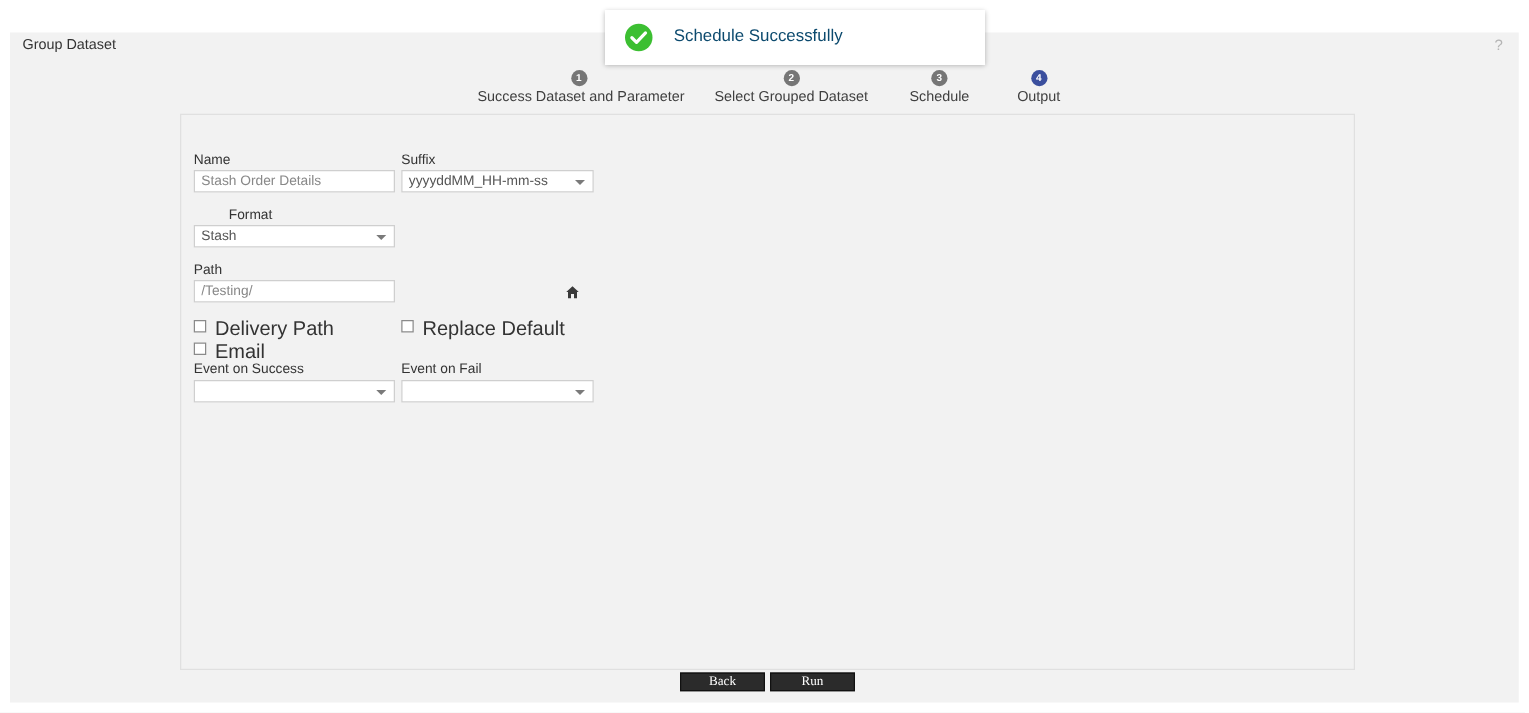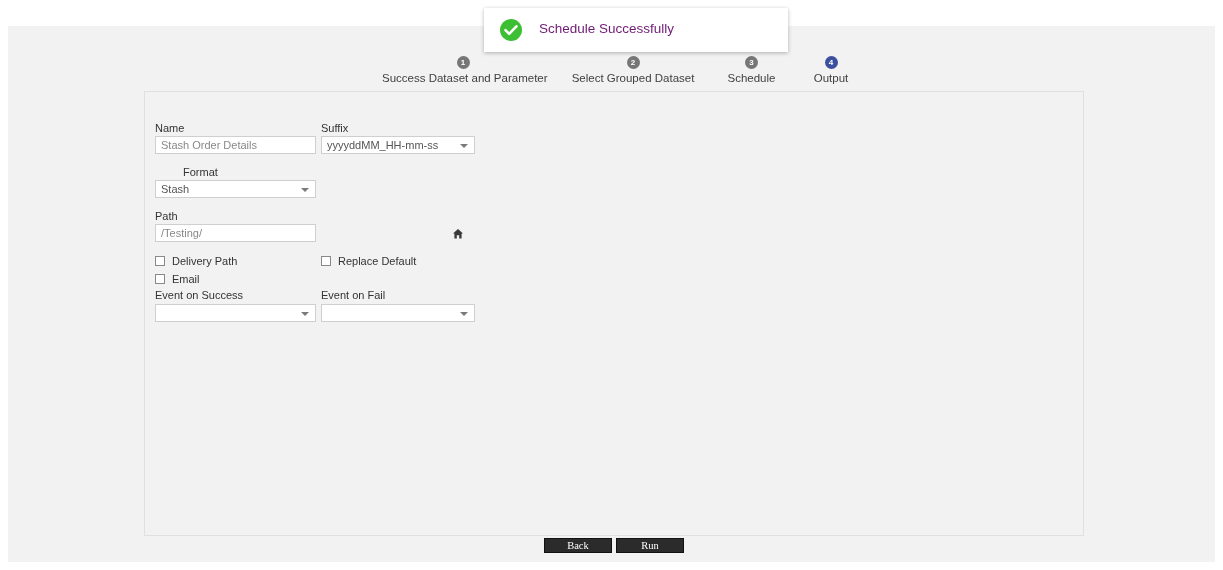--- a/index.html
+++ b/index.html
@@ -165,21 +165,21 @@
     width: 10px;
     height: 10px;
     border: 1px solid #8a8a8a;
     background: #ffffff;
     box-sizing: border-box;
   }
   .checkbox-label {
     position: absolute;
     left: 17px;
     top: 0;
-    font-size: 11px;
+    font-size: 16px;
     color: #333333;
     white-space: nowrap;
   }
 
   #home-icon {
     position: absolute;
     left: 307px;
     top: 136px;
     width: 12px;
     height: 12px;
@@ -230,29 +230,33 @@
     height: 22px;
     border-radius: 50%;
     background: #3cbf32;
   }
   #toast-icon svg { display: block; }
   #toast-message {
     position: absolute;
     left: 55px;
     top: 13px;
     font-size: 13.5px;
-    color: #701a75;
+    color: #0c4a6e;
     white-space: nowrap;
   }
 </style>
 </head>
 <body>
 
 <div id="app-window">
 
+  <div id="app-titlebar">
+    <div id="app-title">Group Dataset</div>
+    <div id="help-icon">?</div>
+  </div>
 
   <div id="stepper">
 
     <div class="step" id="step-1">
       <div class="step-bubble inactive">1</div>
       <div class="step-label">Success Dataset and Parameter</div>
     </div>
 
     <div class="step" id="step-2">
       <div class="step-bubble inactive">2</div>

